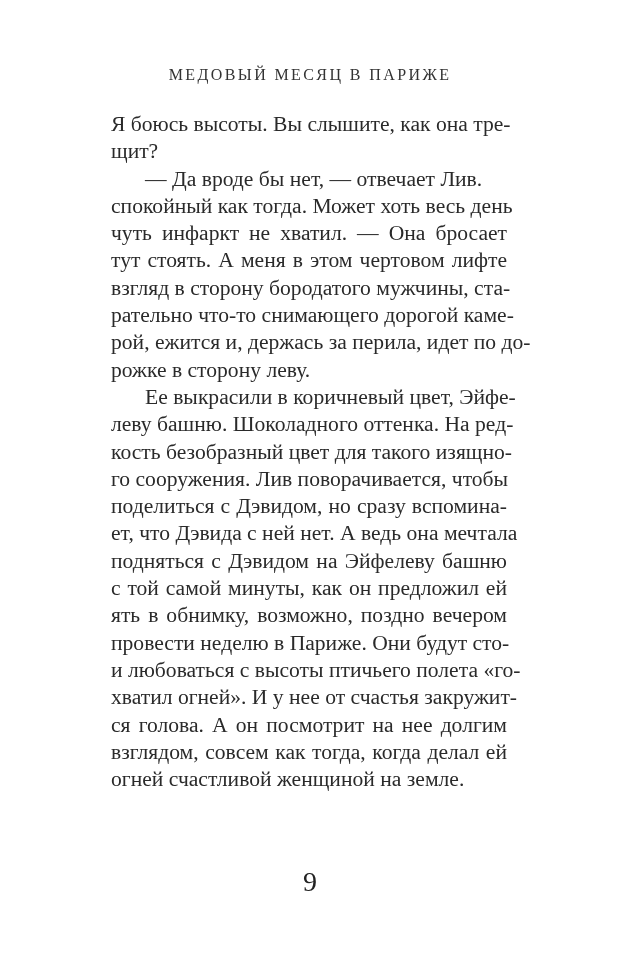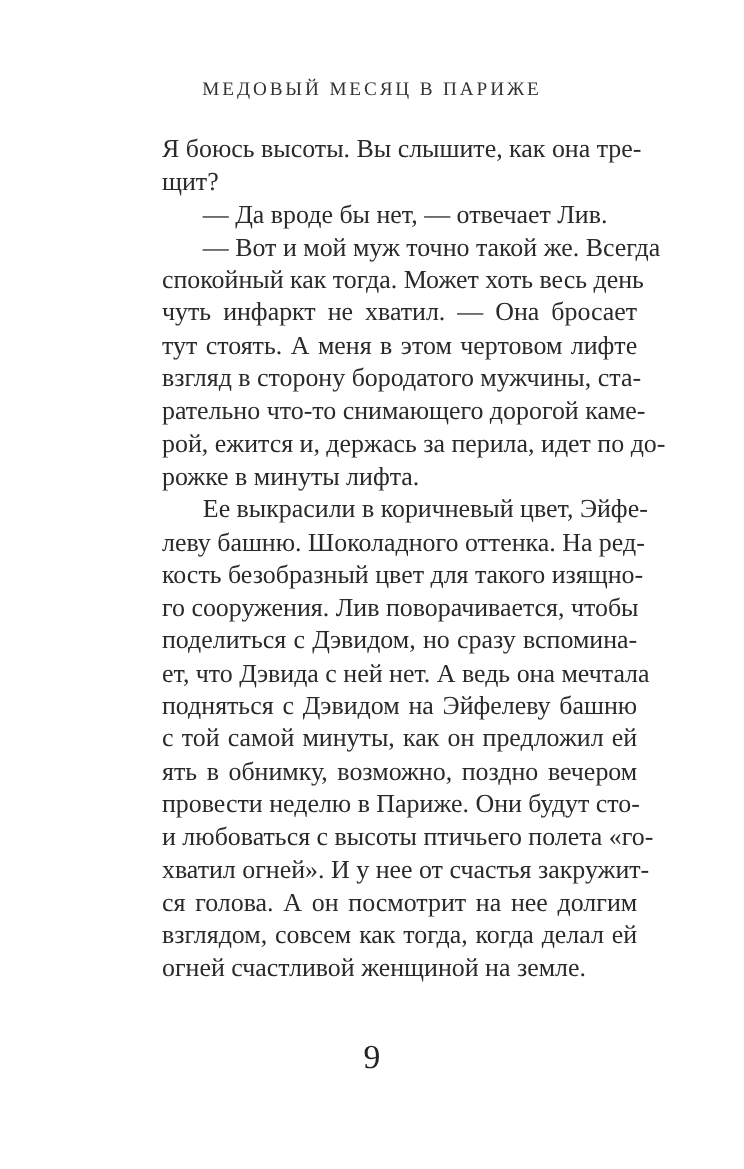--- a/index.html
+++ b/index.html
@@ -29,21 +29,20 @@
     text-align: center;
     font-size: 16px;
     letter-spacing: 2.4px;
     color: #333;
   }
   .body-text {
     position: absolute;
     left: 111px;
     top: 111px;
     width: 396px;
-    margin-left: 24px;
   }
   .line {
     display: block;
     font-size: 21.6px;
     line-height: 27.3px;
     height: 27.3px;
     white-space: nowrap;
     text-align: justify;
     text-align-last: justify;
   }
@@ -66,28 +65,27 @@
 </style>
 </head>
 <body>
 
 <div class="page">
   <div class="running-head">МЕДОВЫЙ МЕСЯЦ В ПАРИЖЕ</div>
   <div class="body-text" id="body-text">
       <span class="line">Я боюсь высоты. Вы слышите, как она тре-</span>
       <span class="line last">щит?</span>
       <span class="line indent last">— Да вроде бы нет, — отвечает Лив.</span>
-      <span class="line indent">— Вот и мой муж точно такой же. Всегда</span>
       <span class="line">спокойный как тогда. Может хоть весь день</span>
       <span class="line">чуть инфаркт не хватил. — Она бросает</span>
       <span class="line">тут стоять. А меня в этом чертовом лифте</span>
       <span class="line">взгляд в сторону бородатого мужчины, ста-</span>
       <span class="line">рательно что-то снимающего дорогой каме-</span>
       <span class="line">рой, ежится и, держась за перила, идет по до-</span>
-      <span class="line last">рожке в минуты лифта.</span>
+      <span class="line last">рожке в сторону леву.</span>
       <span class="line indent">Ее выкрасили в коричневый цвет, Эйфе-</span>
       <span class="line">леву башню. Шоколадного оттенка. На ред-</span>
       <span class="line">кость безобразный цвет для такого изящно-</span>
       <span class="line">го сооружения. Лив поворачивается, чтобы</span>
       <span class="line">поделиться с Дэвидом, но сразу вспомина-</span>
       <span class="line">ет, что Дэвида с ней нет. А ведь она мечтала</span>
       <span class="line">подняться с Дэвидом на Эйфелеву башню</span>
       <span class="line">с той самой минуты, как он предложил ей</span>
       <span class="line">ять в обнимку, возможно, поздно вечером</span>
       <span class="line">провести неделю в Париже. Они будут сто-</span>

